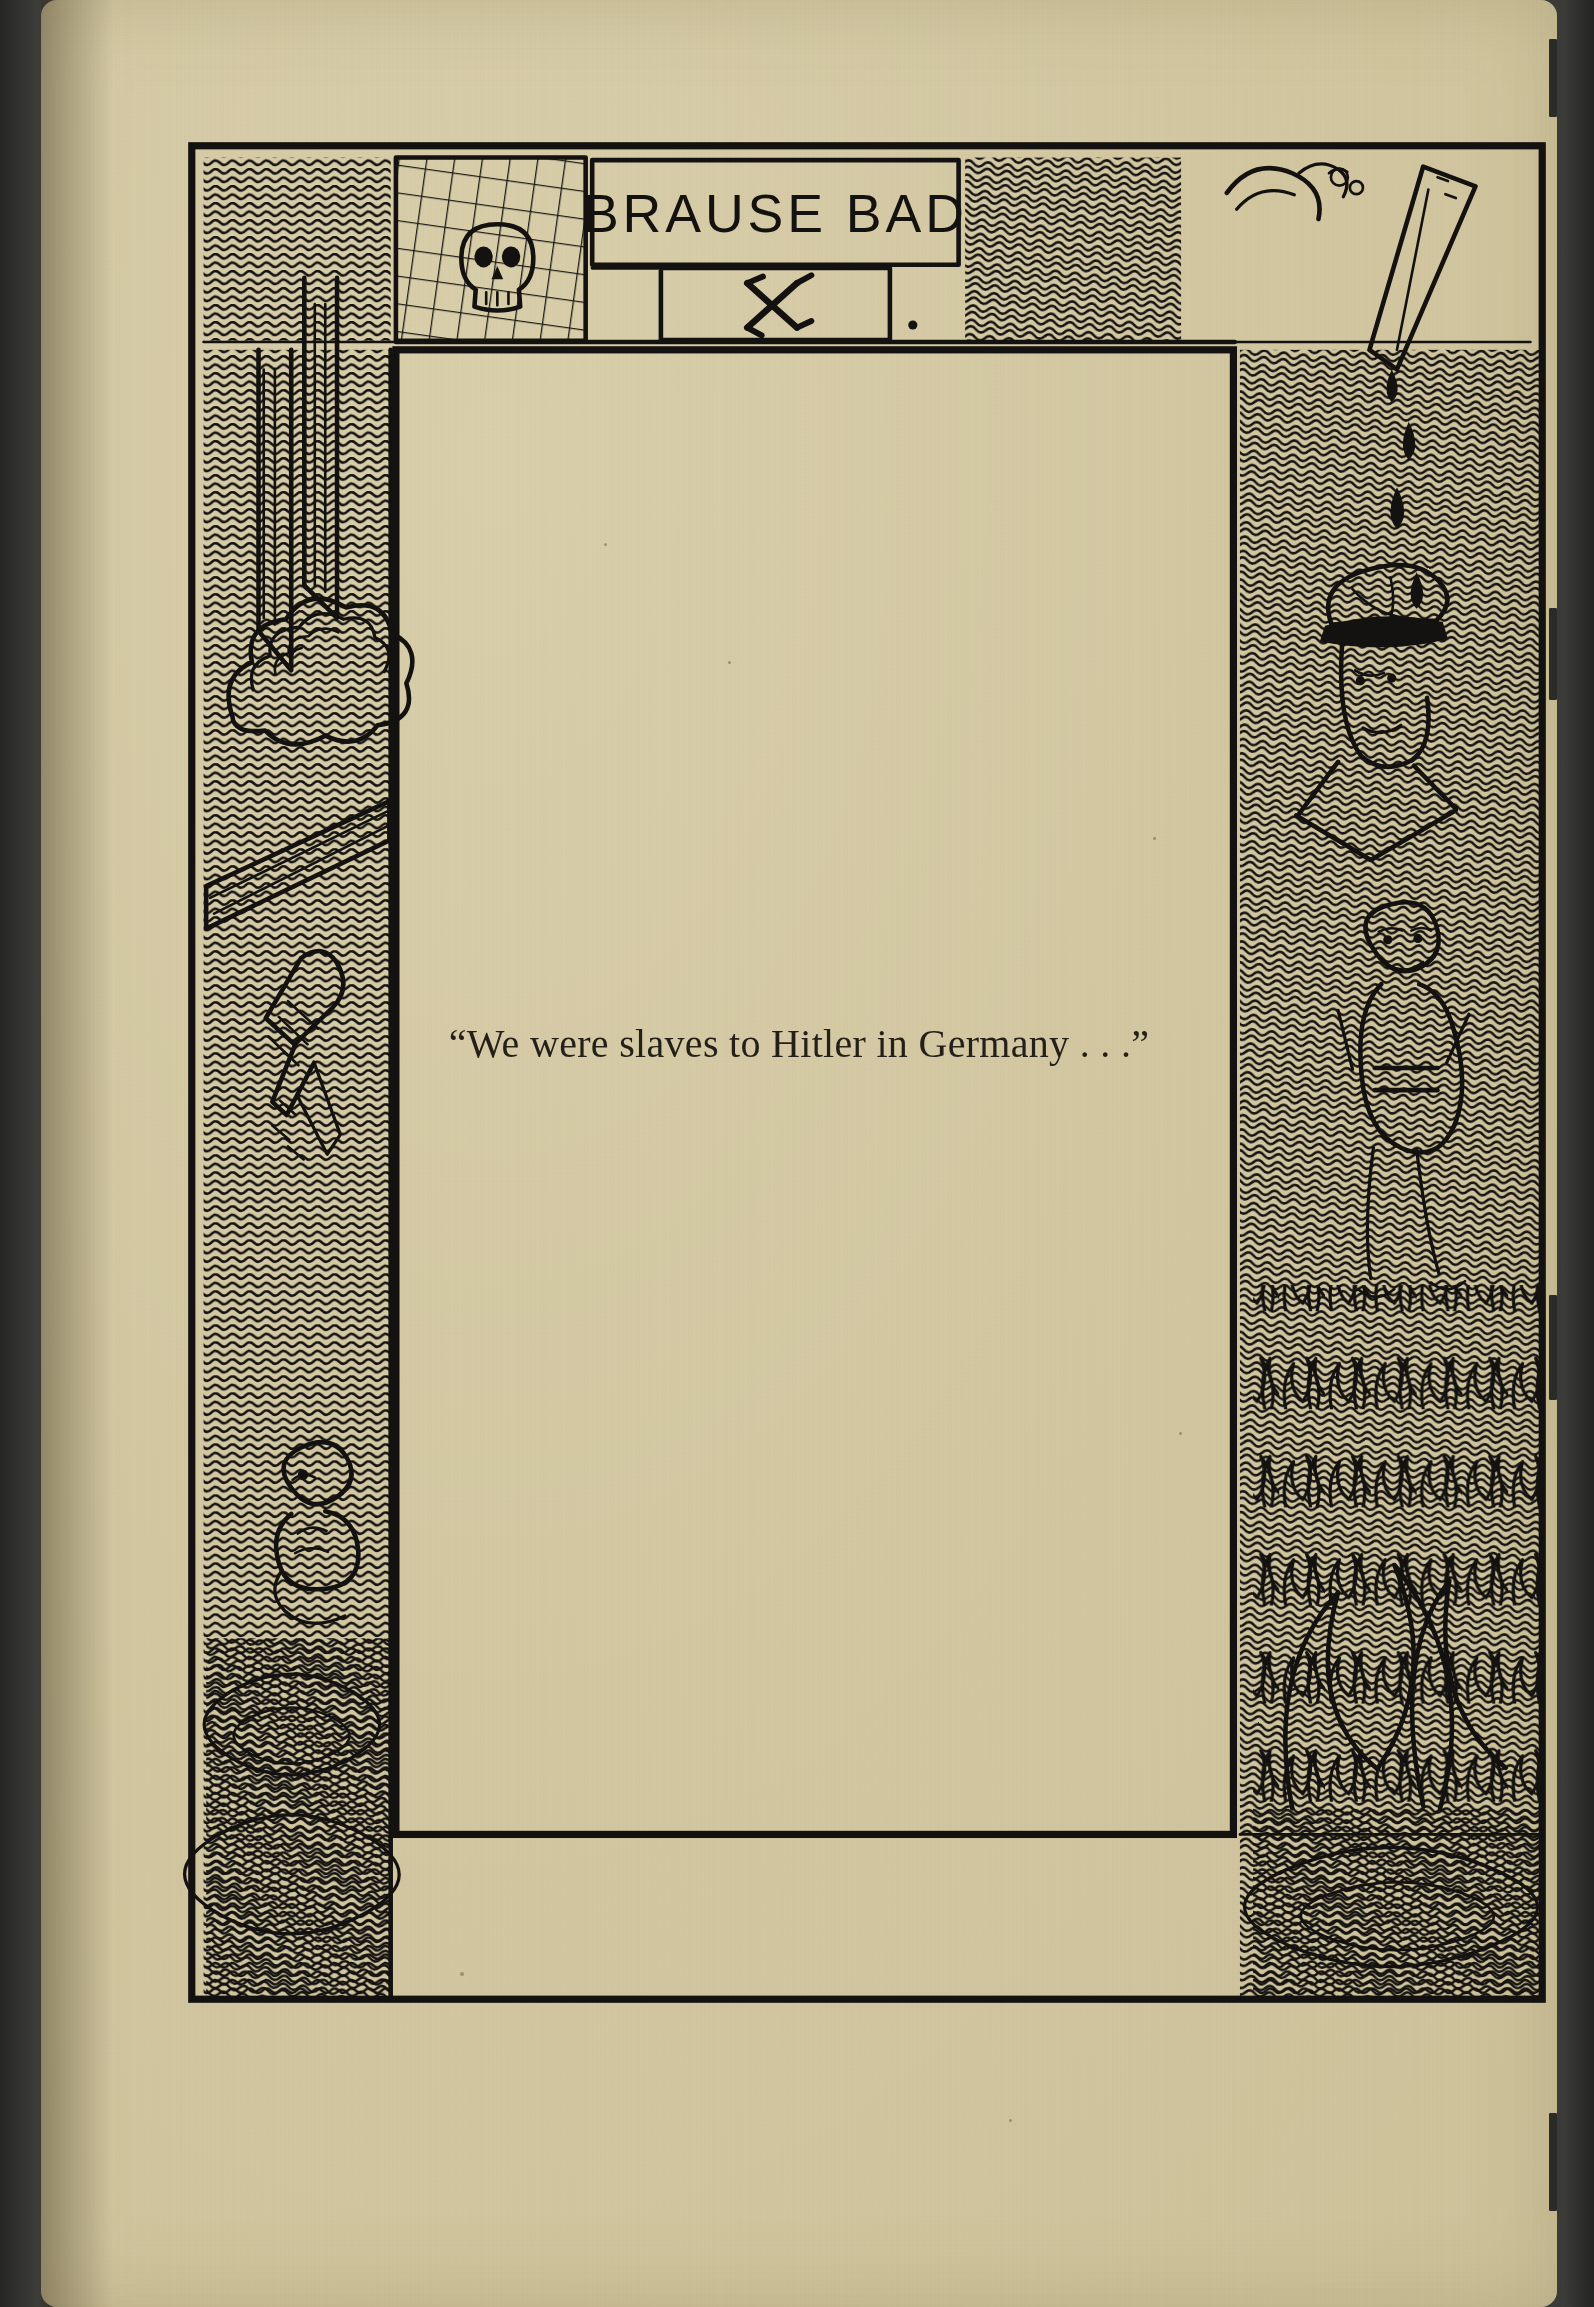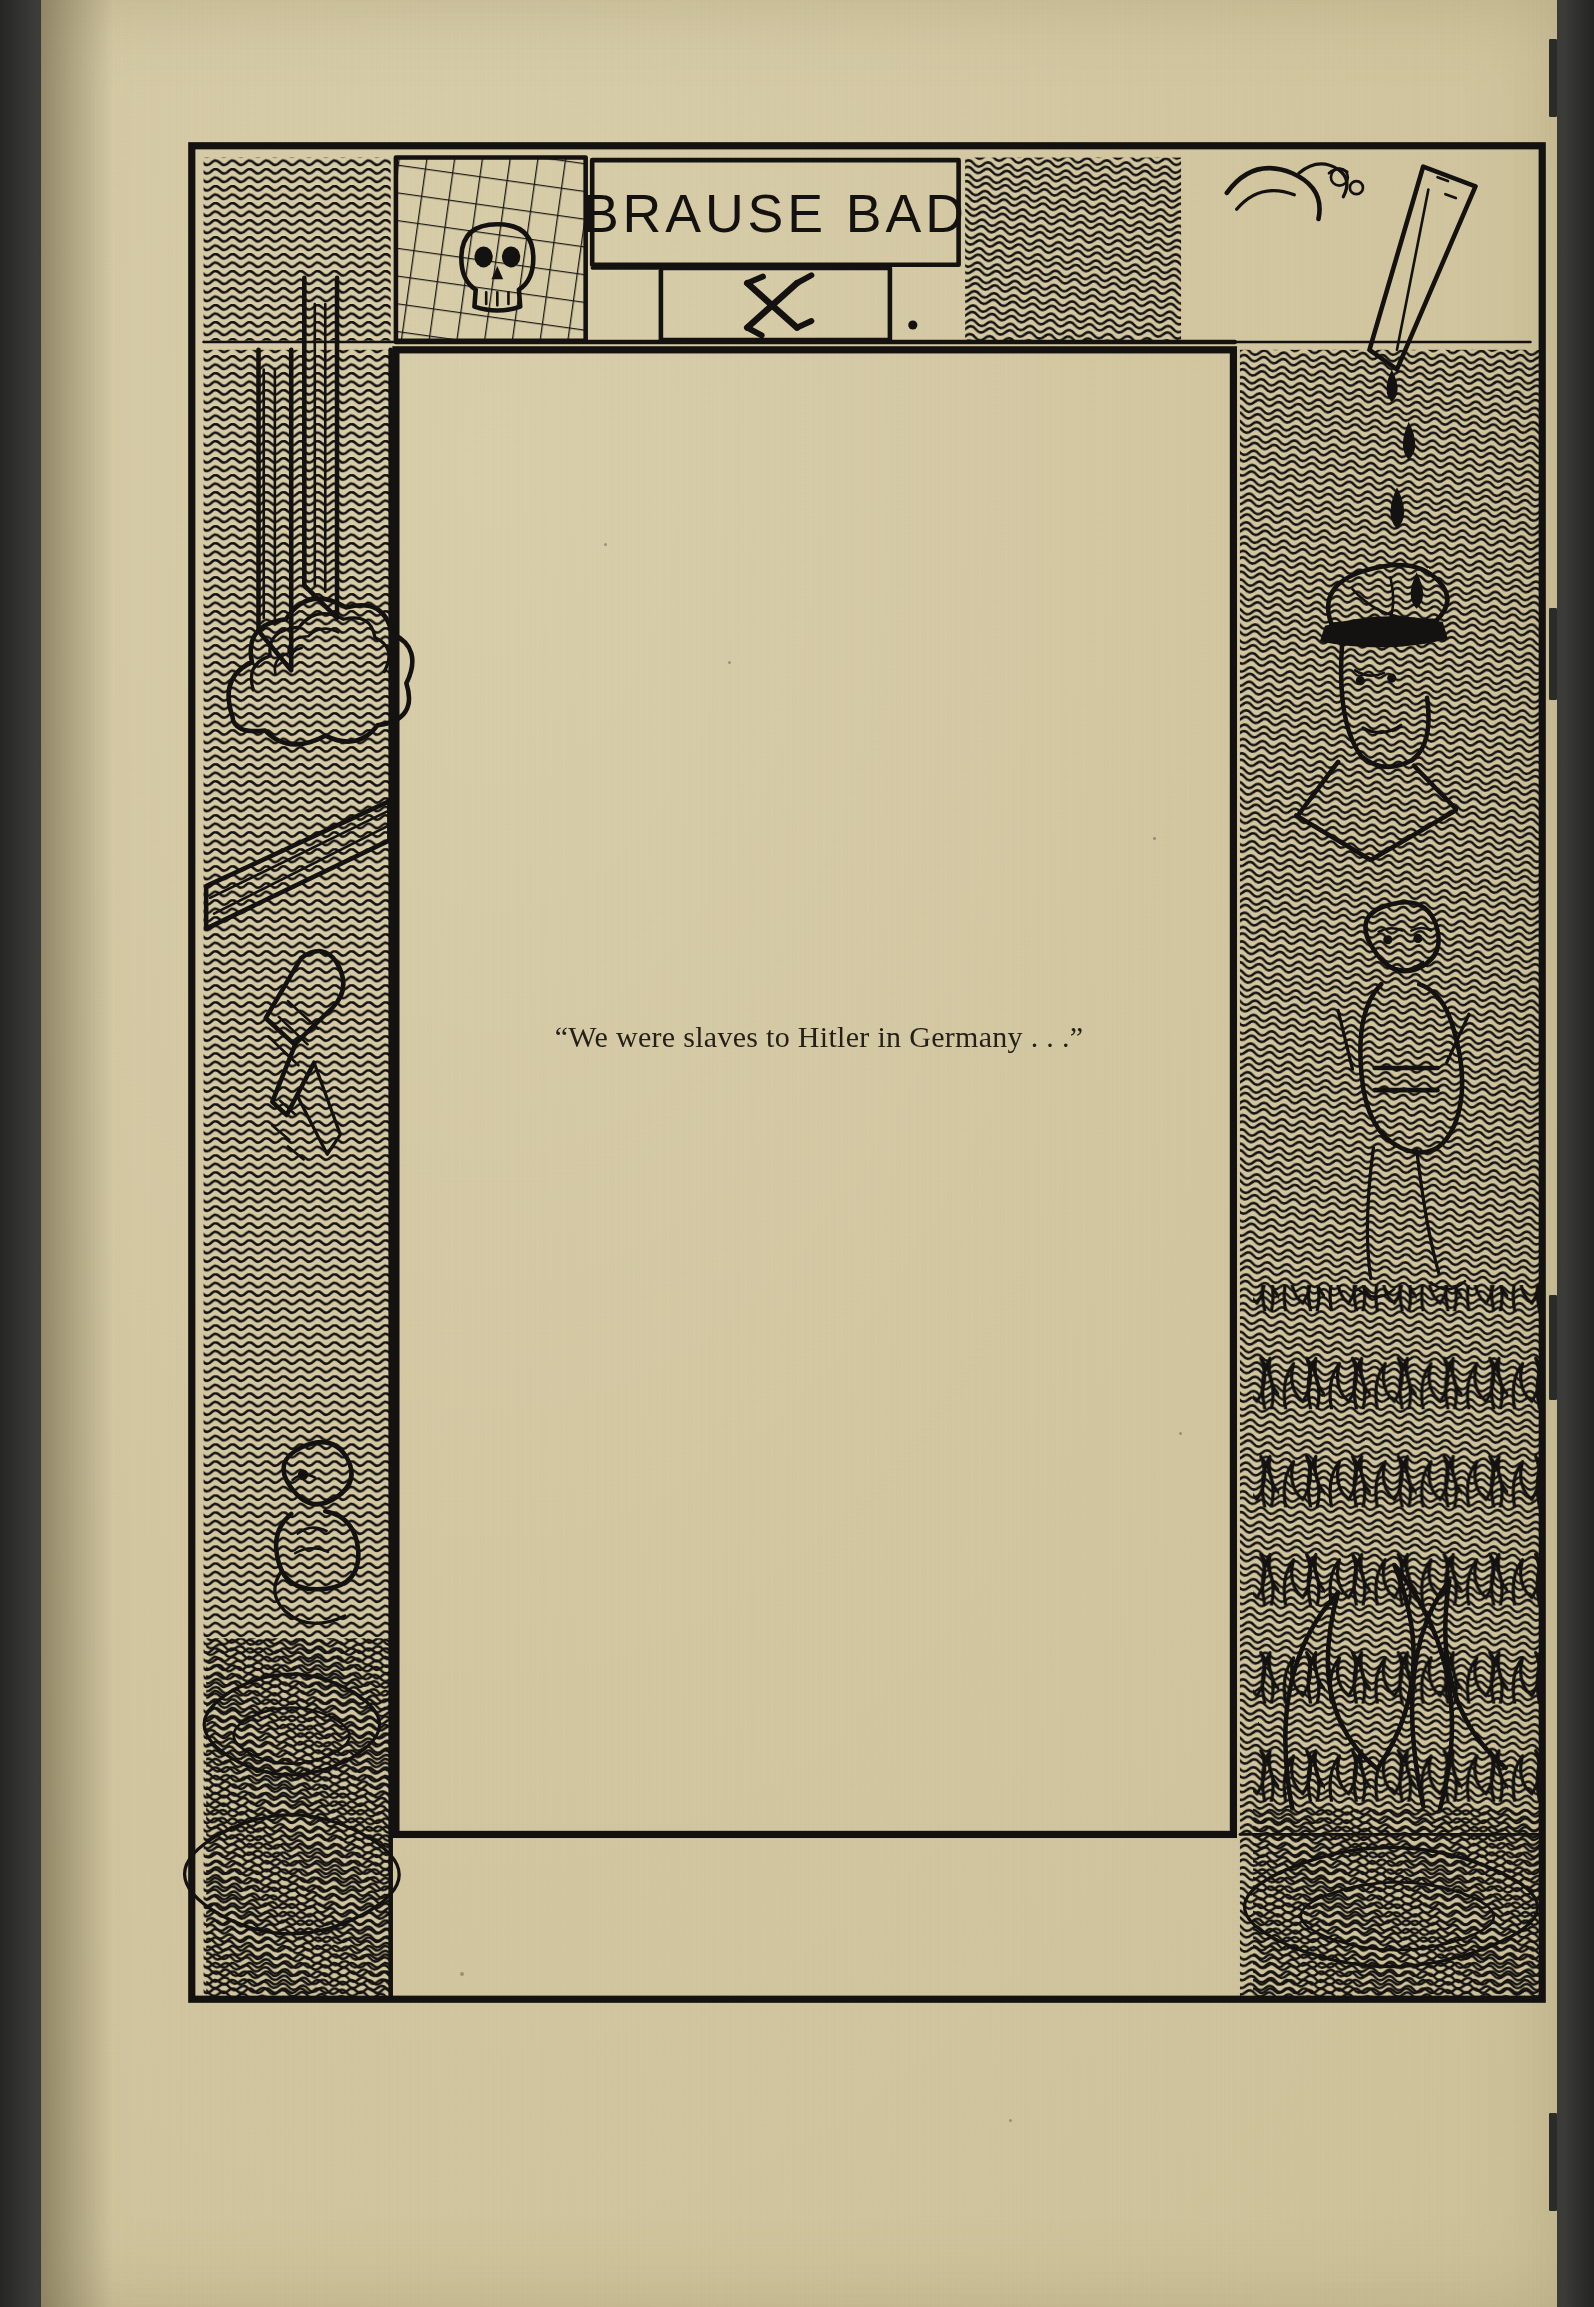--- a/index.html
+++ b/index.html
@@ -42,20 +42,21 @@
   
   #page {
     position: absolute;
     left: 41px;
     top: 0px;
     width: 1516px;
     height: 2307px;
     background:
       radial-gradient(ellipse at 30% 20%, #d9cfab 0%, #d3c8a2 45%, #cdc29a 100%);
     box-shadow: inset 0 0 78px rgba(150,135,95,0.35);
+    border-radius: 16px;
   }
 
   
   #grain {
     position: absolute;
     inset: 0;
     pointer-events: none;
     opacity: 0.22;
     background-image:
       repeating-linear-gradient(0deg, rgba(120,105,70,0.10) 0 0.7px, rgba(255,255,255,0) 0.7px 2px),
@@ -88,25 +89,24 @@
   #art svg { display: block; width: 100%; height: 100%; }
 
   
   #caption {
     position: absolute;
     left: 0;
     top: 1020px;
     width: 1516px;
     text-align: center;
     font-family: "Liberation Serif", serif;
-    font-size: 30px;
+    font-size: 40px;
     letter-spacing: 0.3px;
     color: #241f18;
     white-space: nowrap;
-    margin-left: 20px;
   }
 
   
   .speck {
     position: absolute;
     background: #6e6450;
     border-radius: 50%;
     opacity: 0.55;
   }
 </style>

